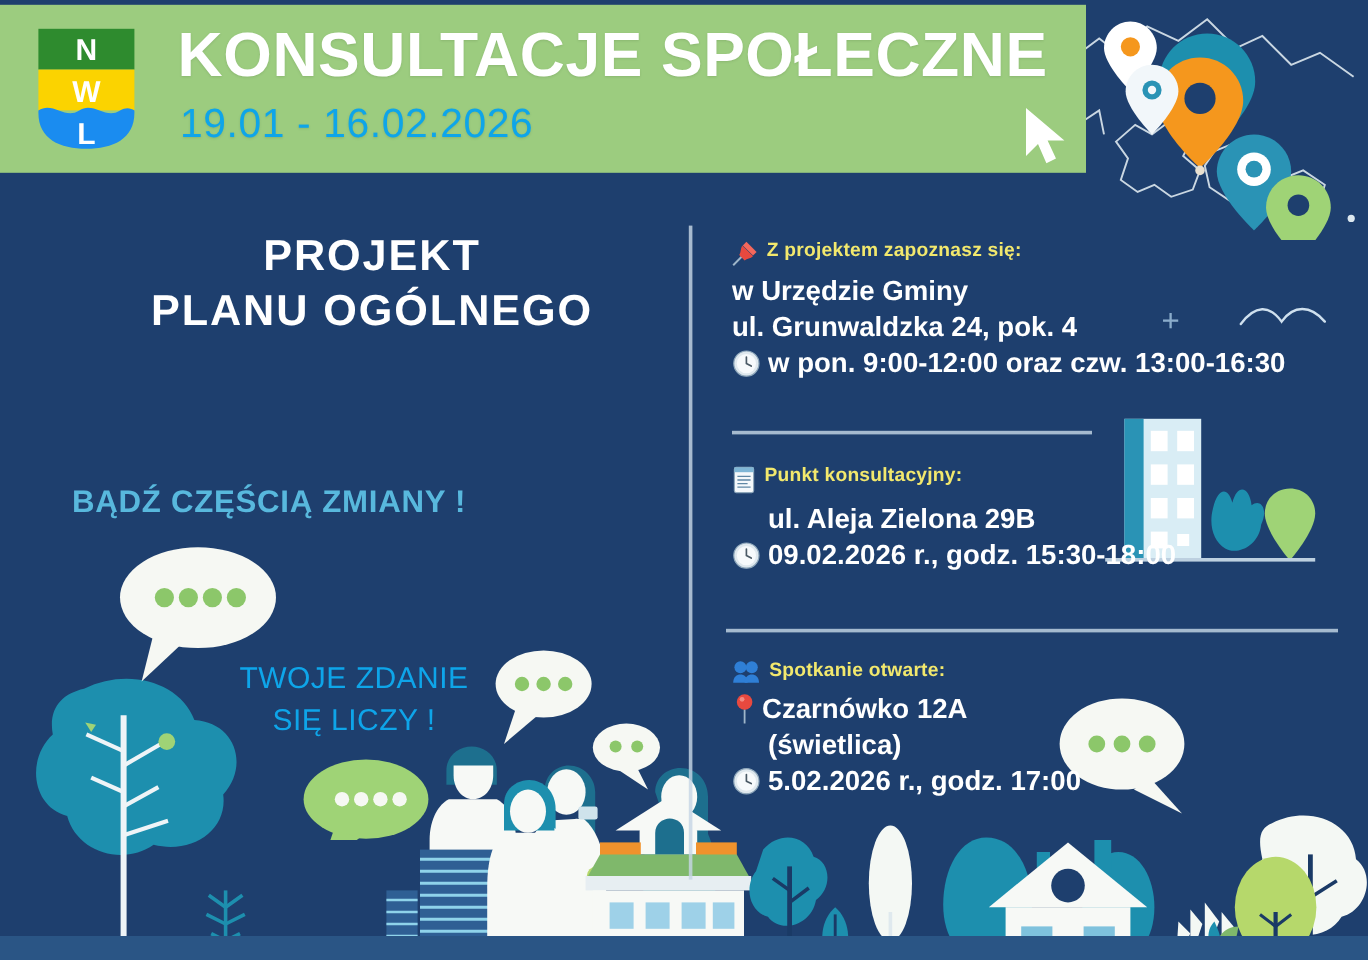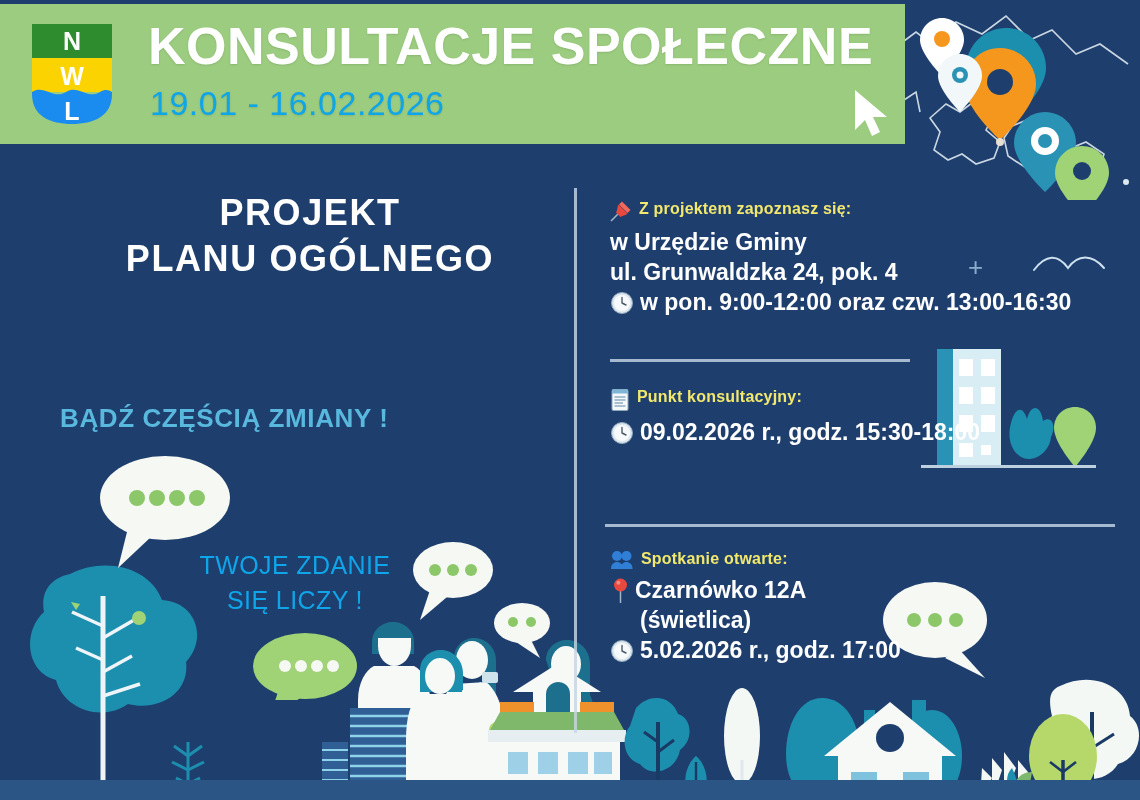--- a/index.html
+++ b/index.html
@@ -243,20 +243,23 @@
   <div class="info-block" id="info-block-1">
     <div class="info-head">
       <svg class="emoji-ic ic-note" viewBox="0 0 20 24">
         <rect x="2" y="1.5" width="16" height="21" rx="1.5" fill="#f4f8fb" stroke="#8ea7bb" stroke-width="1"></rect>
         <rect x="2" y="1.5" width="16" height="4" fill="#7fb6d6"></rect>
         <g stroke="#5f87a5" stroke-width="1.1">
           <path d="M4.5 9 H15.5 M4.5 12 H15.5 M4.5 15 H13 M4.5 18 H15.5"></path>
         </g>
       </svg>
       <span>Punkt konsultacyjny:</span>
+    </div>
+    <div class="info-line indent">
+      <span>ul. Aleja Zielona 29B</span>
     </div>
     <div class="info-line">
       <svg class="emoji-ic ic-clock" viewBox="0 0 24 24">
         <circle cx="12" cy="12" r="10.5" fill="#dfe8ee" stroke="#8ea7bb" stroke-width="1"></circle>
         <circle cx="12" cy="12" r="8" fill="#f7fafc"></circle>
         <path d="M12 12 L12 6.5 M12 12 L16 14" stroke="#4b5a66" stroke-width="1.4" stroke-linecap="round"></path>
       </svg>
       <span>09.02.2026 r., godz. 15:30-18:00</span>
     </div>
   </div>

